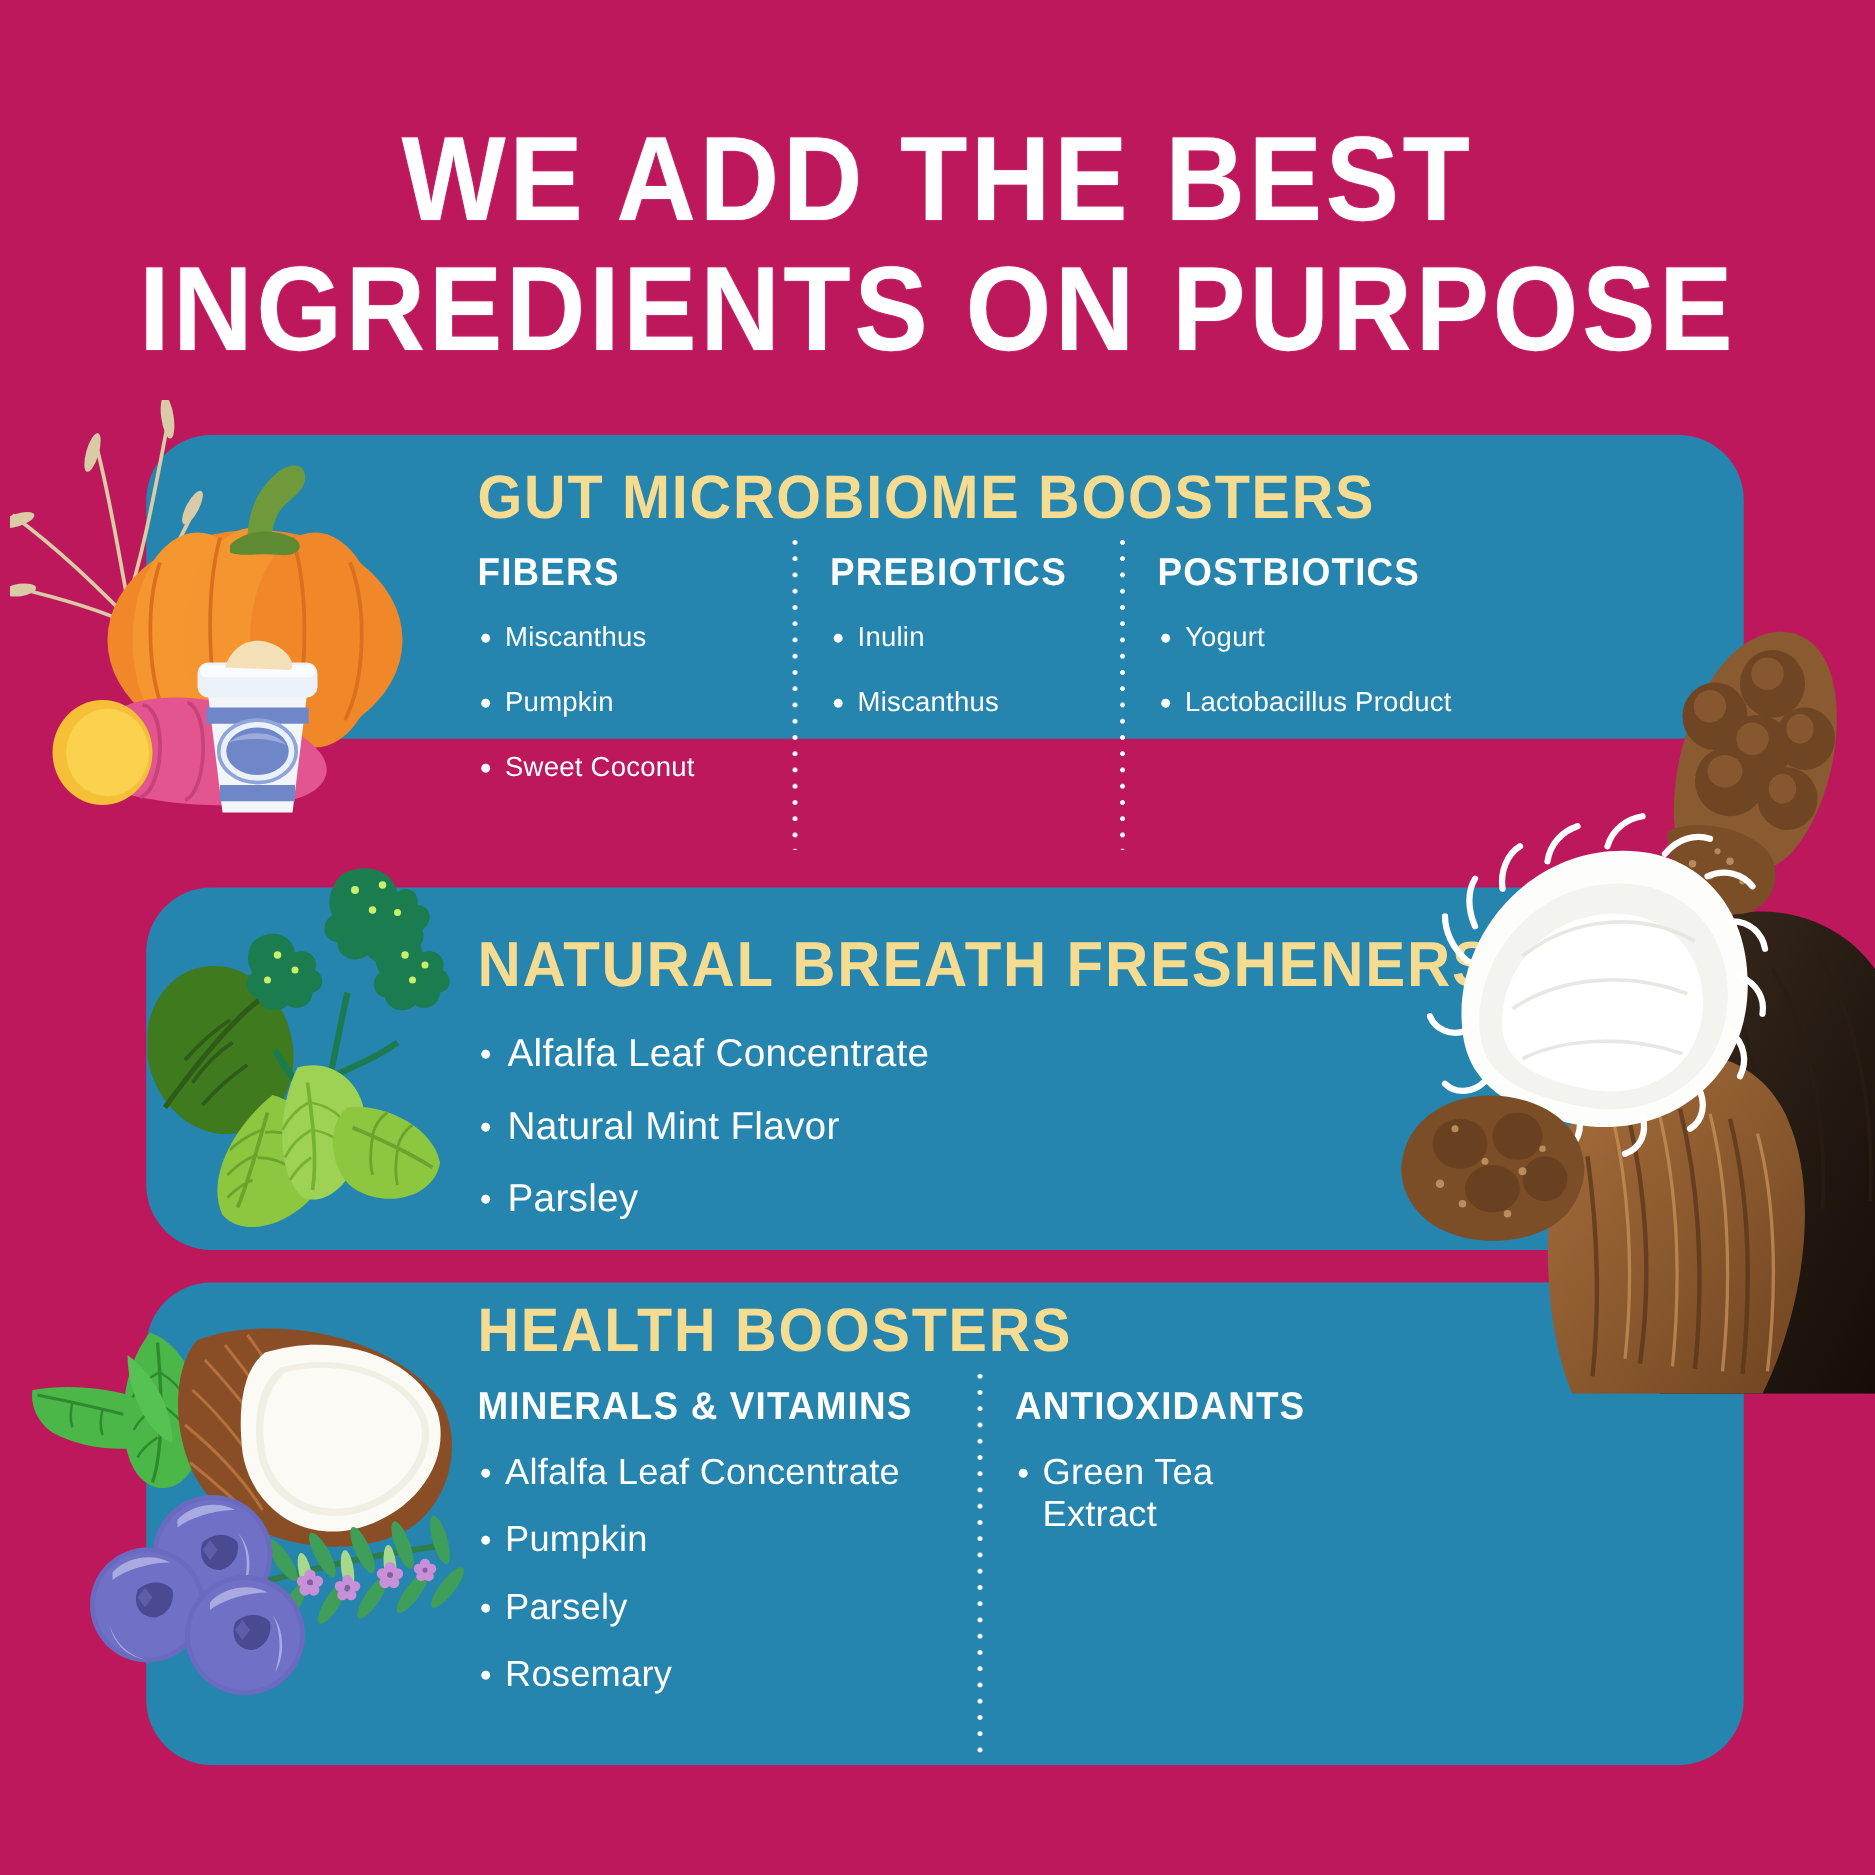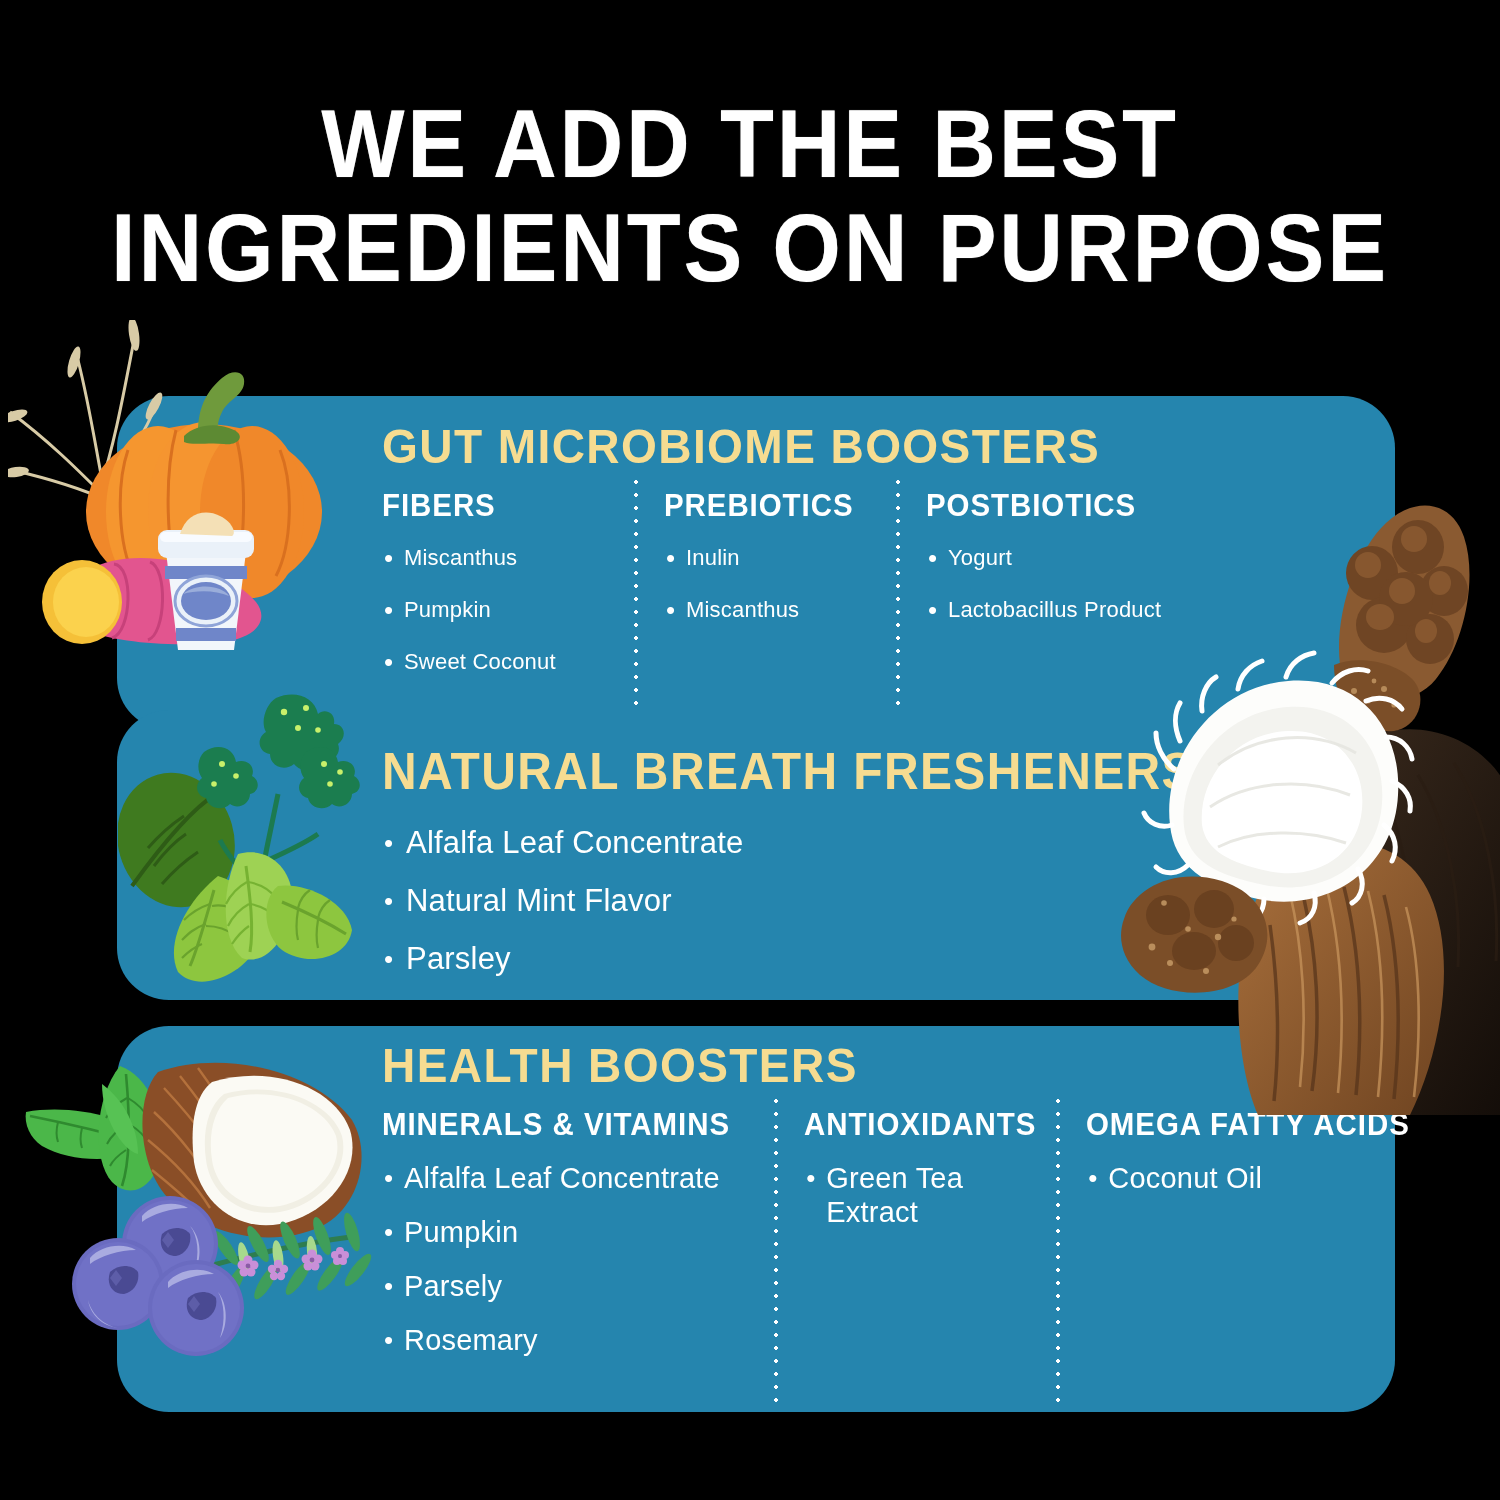--- a/index.html
+++ b/index.html
@@ -14,21 +14,21 @@
   body {
     background: #3ba8c3;
     font-family: "Liberation Sans", sans-serif;
     position: relative;
   }
 
   #poster {
     position: relative;
     width: 1500px;
     height: 1500px;
-    background: #000000;
+    background: #be185d;
     overflow: hidden;
   }
 
   
   .title-block {
     position: absolute;
     top: 92px;
     left: 0;
     width: 1500px;
     text-align: center;
@@ -49,21 +49,21 @@
   }
 
   
   .card {
     position: absolute;
     background: #2585ae;
     border-radius: 52px;
     z-index: 2;
   }
 
-  #card-gut      { left: 117px; top: 348px;  width: 1278px; height: 334px; margin-top: 48px; }
+  #card-gut      { left: 117px; top: 348px;  width: 1278px; height: 243px; }
   #card-breath   { left: 117px; top: 710px;  width: 1278px; height: 290px; }
   #card-health   { left: 117px; top: 1026px; width: 1278px; height: 386px; }
 
   .card-inner {
     position: absolute;
     left: 265px;
     top: 0;
     right: 24px;
     bottom: 0;
     padding-top: 22px;
@@ -263,27 +263,20 @@
         </div>
 
         <div class="col col-anti">
           <div class="col-divider"></div>
           <div class="col-title">ANTIOXIDANTS</div>
           <ul class="items">
             <li>Green Tea Extract</li>
           </ul>
         </div>
 
-        <div class="col col-omega">
-          <div class="col-divider"></div>
-          <div class="col-title">OMEGA FATTY ACIDS</div>
-          <ul class="items">
-            <li>Coconut Oil</li>
-          </ul>
-        </div>
 
       </div>
     </div>
   </div>
 
   <div class="art" id="art-gut">
     <svg viewBox="0 0 330 350">
 
       <g stroke="#d8cba6" stroke-width="3" fill="none">
         <path d="M128 10 C118 60 108 120 92 168"></path>

